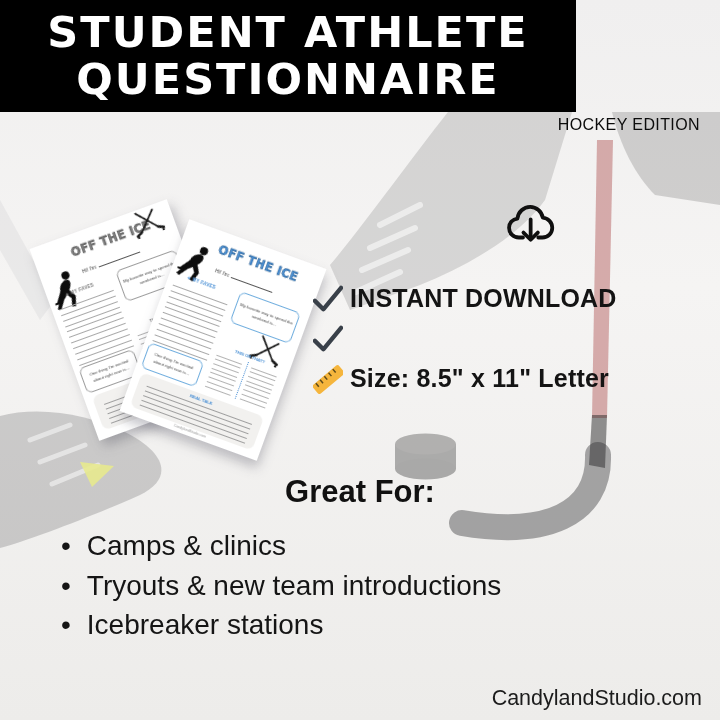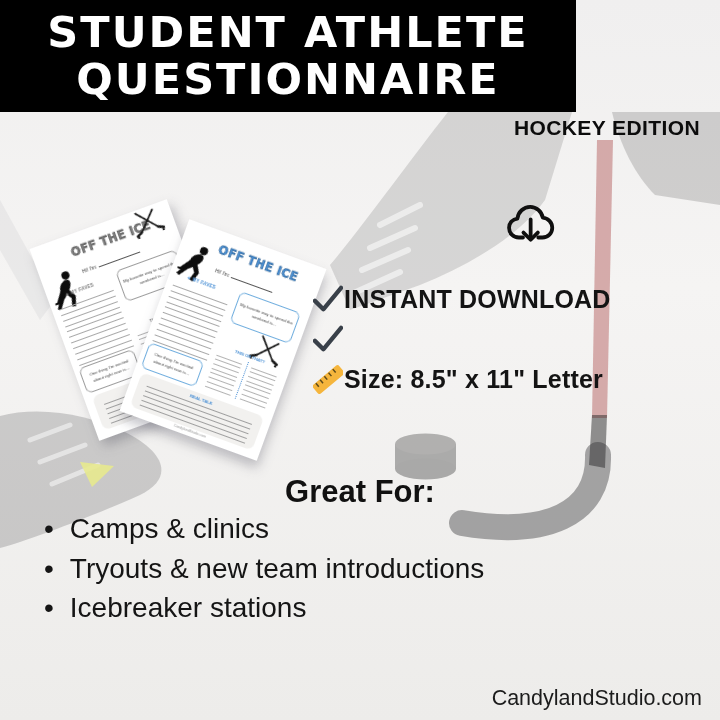--- a/index.html
+++ b/index.html
@@ -13,21 +13,21 @@
 
   
   .banner {
     position:absolute; left:0; top:0; width:576px; height:112px; z-index:5;
     background:#000; color:#fff; text-align:center;
     font-family:"DejaVu Sans",sans-serif; font-weight:800;
     font-size:43px; line-height:47px; letter-spacing:2px; padding-top:9px;
   }
   .edition {
     position:absolute; top:116px; right:20px; z-index:5;
-    font-size:21px; font-weight:700; color:#0c0c0c; letter-spacing:.4px;
+    font-size:16px; font-weight:400; color:#0c0c0c; letter-spacing:.4px;
   }
 
   
   .sheet {
     position:absolute; width:146px; height:204px; background:#fff;
     filter:drop-shadow(3px 7px 6px rgba(50,50,70,.28));
   }
   .sheet--gray  { left:60px;  top:218px; transform:rotate(-20deg); z-index:1;
                   --accent:#7f7f7f; --bbord:#9c9c9c; --stroke:#3c3c3c; }
   .sheet--color { left:150px; top:238px; transform:rotate(20deg);  z-index:2;
@@ -63,31 +63,31 @@
   .sh-real .rl div { height:4.9px; border-bottom:.6px solid #9f9f9f; }
   .sh-foot { position:absolute; left:0; right:0; top:197px; text-align:center;
     font-size:3.5px; color:#999; }
 
   
   .cloud { position:absolute; left:505px; top:199px; z-index:3; }
 
   
   .features { position:absolute; left:312px; top:284px; z-index:3;
     display:flex; flex-direction:column; gap:10px; }
-  .feature-row { display:flex; align-items:center; gap:1px; }
+  .feature-row { display:flex; gap:7px; }
   .feature-icon { width:31px; height:30px; flex:0 0 31px; display:flex;
     align-items:center; justify-content:center; }
   .feature-label { font-size:25px; font-weight:700; color:#141414;
     letter-spacing:.2px; white-space:nowrap; }
 
   
   .great-for { position:absolute; left:0; top:474px; width:720px; z-index:3;
     text-align:center; font-size:31px; font-weight:700; color:#111; }
   .bullets { position:absolute; left:44px; top:509px; z-index:3;
-    margin:0; padding:0; list-style:none; }
+    margin:17px; padding:0; list-style:none; }
   .bullets li { display:flex; gap:16px; font-size:28px; color:#151515;
     line-height:39.5px; white-space:nowrap; }
   .bullets li::before { content:"•"; }
 
   .site { position:absolute; top:686px; right:18px; z-index:3;
     font-size:21.5px; color:#1c1c1c; }
 </style>
 </head>
 <body>
 

